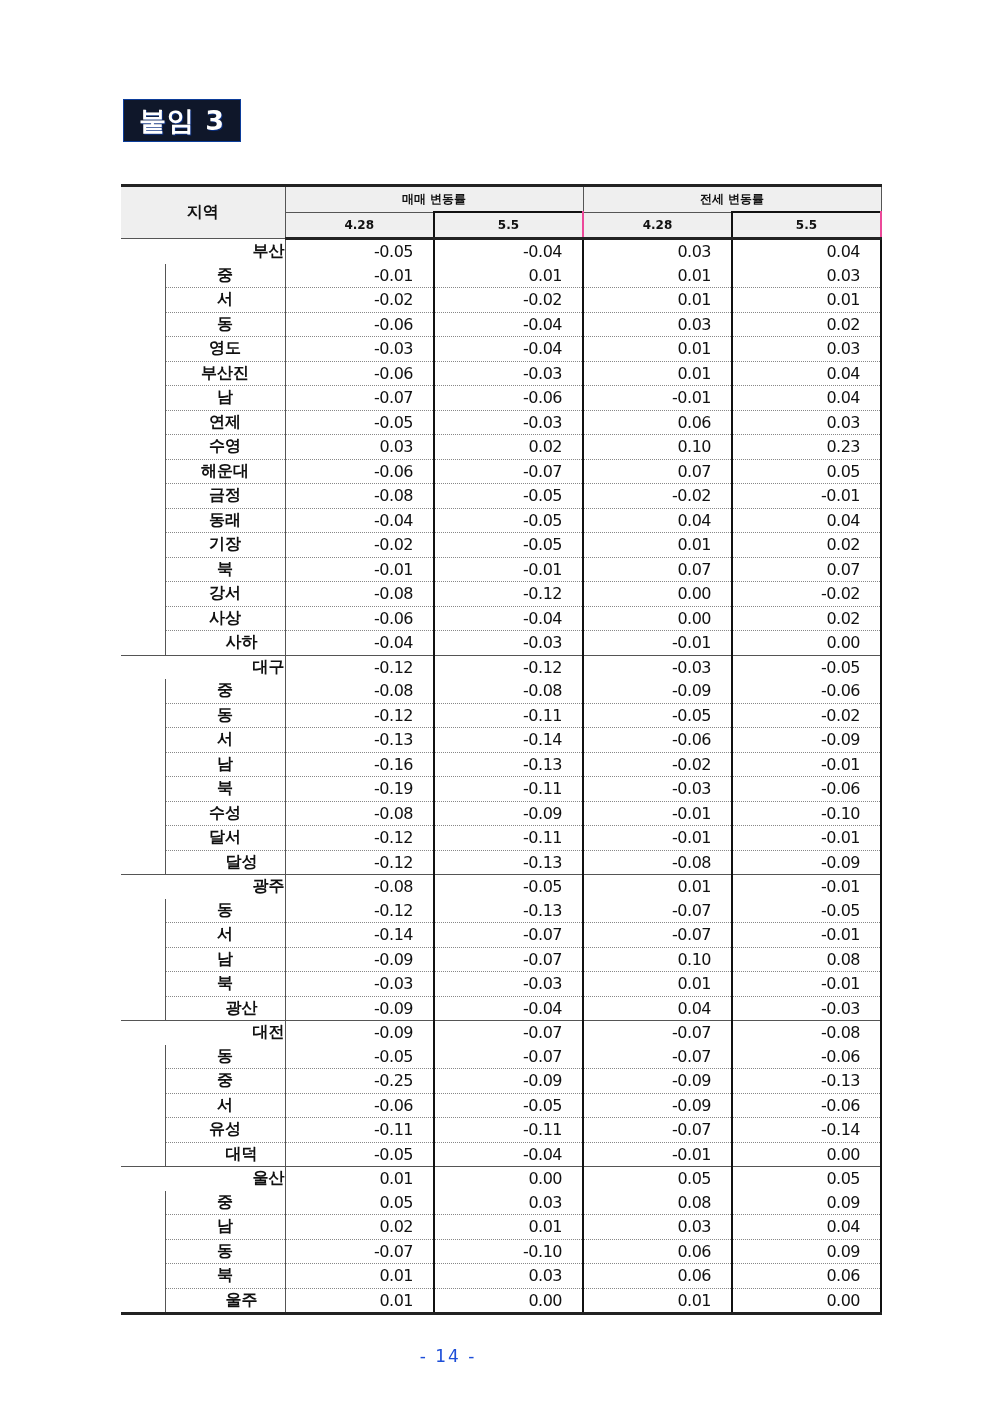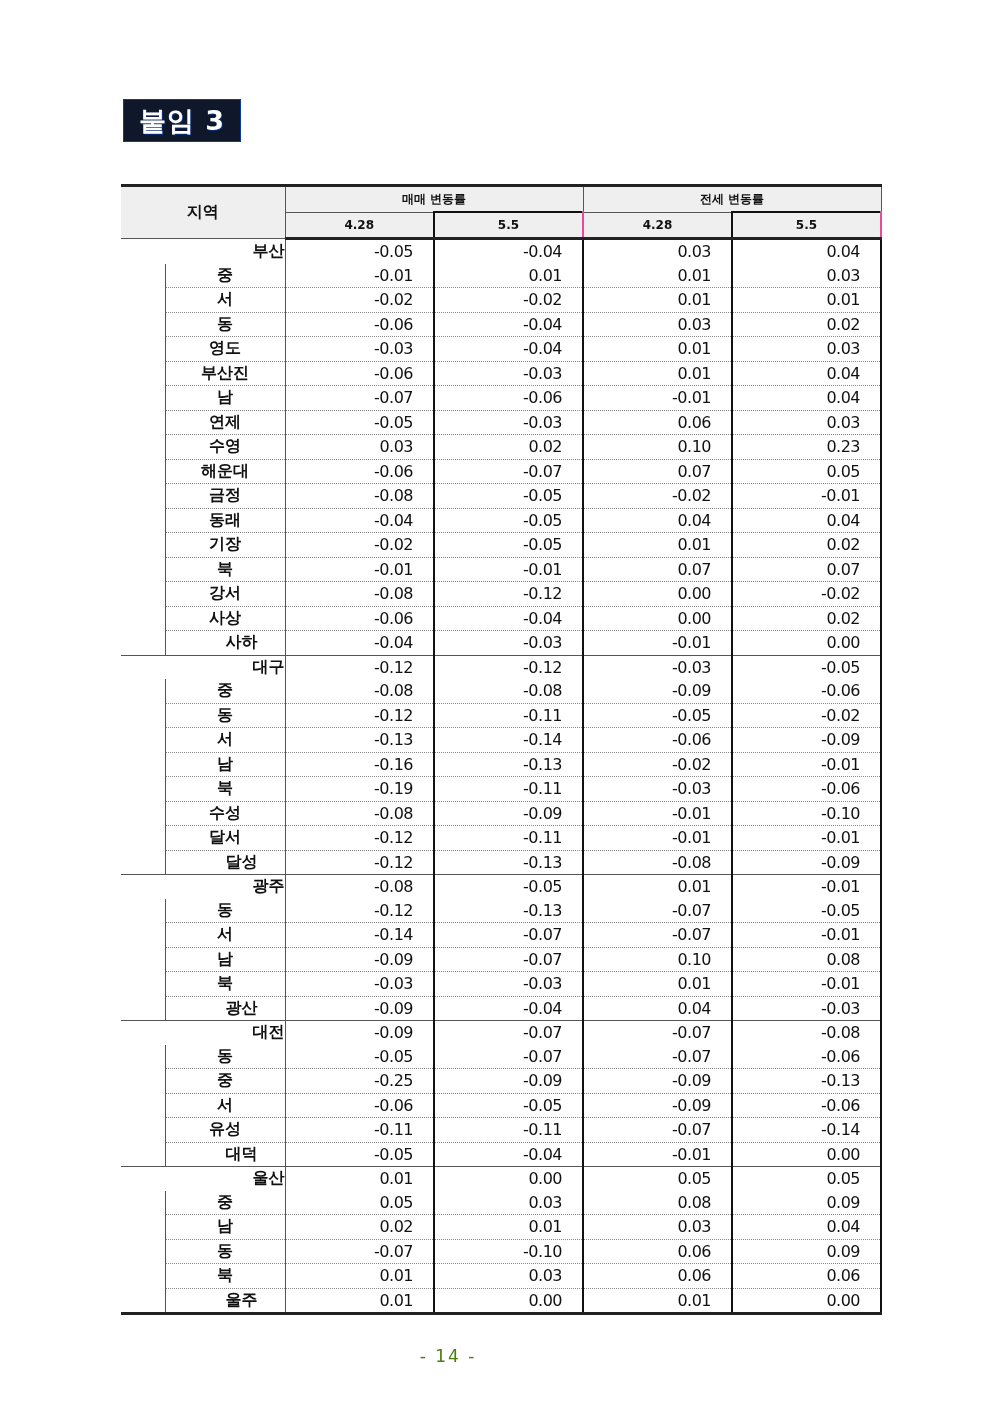--- a/index.html
+++ b/index.html
@@ -21,21 +21,21 @@
   td.num.b-left { border-left:2px solid #111; }
   td.num.b-right { border-right:2px solid #111; }
   td.city { text-align:right; padding-left:62px !important; font-weight:bold; font-size:16px; }
   tr.group-start td { border-top:1.5px solid #555; }
   tr.sub td.sub-name { text-align:center; font-weight:bold; border-left:1px solid #555; border-bottom:1px dotted #888; }
   tr.sub td.num { border-bottom:1px dotted #888; }
   tr.sub td.indent { border:none; }
   tr.last-of-group td.sub-name, tr.last-of-group td.num { border-bottom:none;padding-left:33px; }
   tbody tr:last-child td { border-bottom:3px solid #222 !important;margin-left:36px; }
   tbody tr:last-child td.indent { border-bottom:3px solid #222 !important; }
-  .page-num { position:absolute; left:0; width:896px; top:1346px; text-align:center; font-size:17px; color:#4d7c0f; letter-spacing:2px; }
+  .page-num { position:absolute; left:0; width:896px; top:1346px; text-align:center; font-size:17px; color:#1d4ed8; letter-spacing:2px; }
 </style>
 </head>
 <body>
 
 <div class="title-bar">
   <div class="badge">붙임 3</div>
 </div>
 
 <table class="stats">
   <colgroup>

